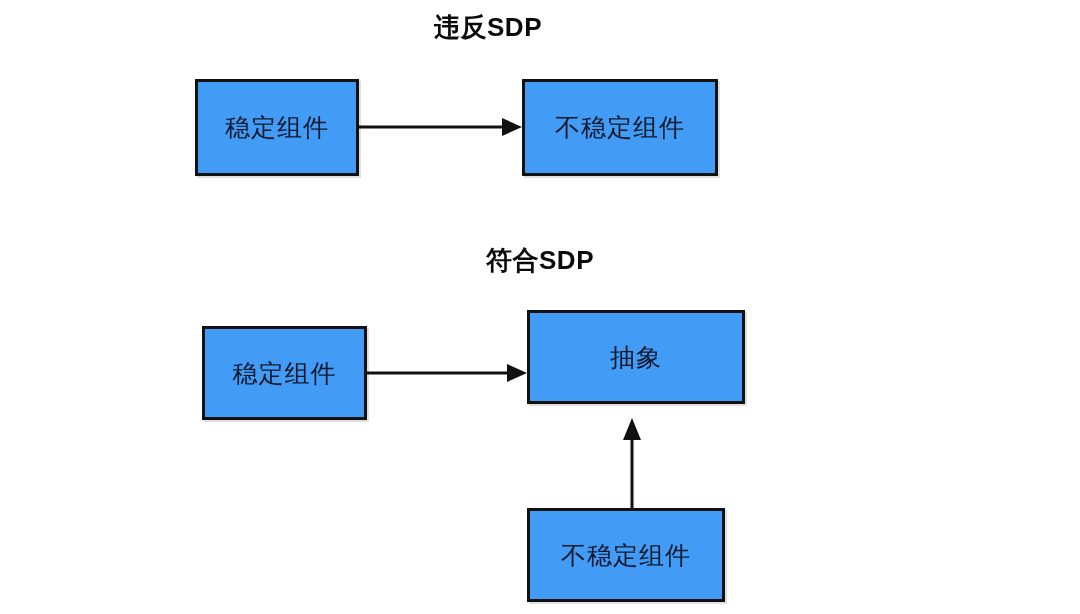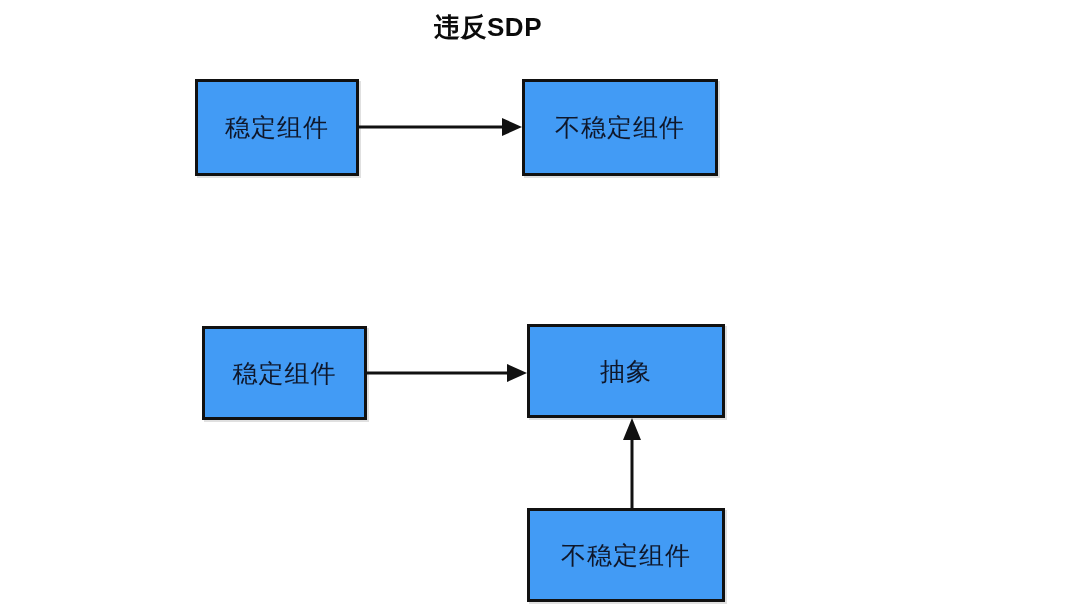--- a/index.html
+++ b/index.html
@@ -68,33 +68,34 @@
     <svg width="164" height="30" viewBox="0 0 164 30">
       <line x1="0" y1="15" x2="148" y2="15" stroke="#111111" stroke-width="3"></line>
       <polygon points="163,15 143,6 143,24" fill="#111111"></polygon>
     </svg>
   </div>
 
   <div class="node" style="left:522px; top:79px; width:196px; height:97px;">
     <span class="node-label">不稳定组件</span>
   </div>
 
+  <div class="section-title" style="left:0; top:243px; width:1080px;">符合SDP</div>
 
   <div class="node" style="left:202px; top:326px; width:165px; height:94px;">
     <span class="node-label">稳定组件</span>
   </div>
 
   <div class="connector" style="left:367px; top:358px; width:161px; height:30px;">
     <svg width="161" height="30" viewBox="0 0 161 30">
       <line x1="0" y1="15" x2="145" y2="15" stroke="#111111" stroke-width="3"></line>
       <polygon points="160,15 140,6 140,24" fill="#111111"></polygon>
     </svg>
   </div>
 
-  <div class="node" style="left:527px; top:324px; width:198px; height:94px;">
+  <div class="node" style="left:527px; top:310px; width:218px; height:94px;">
     <span class="node-label">抽象</span>
   </div>
 
   <div class="connector" style="left:617px; top:418px; width:30px; height:92px;">
     <svg width="30" height="92" viewBox="0 0 30 92">
       <line x1="15" y1="92" x2="15" y2="20" stroke="#111111" stroke-width="3"></line>
       <polygon points="15,0 6,22 24,22" fill="#111111"></polygon>
     </svg>
   </div>
 

